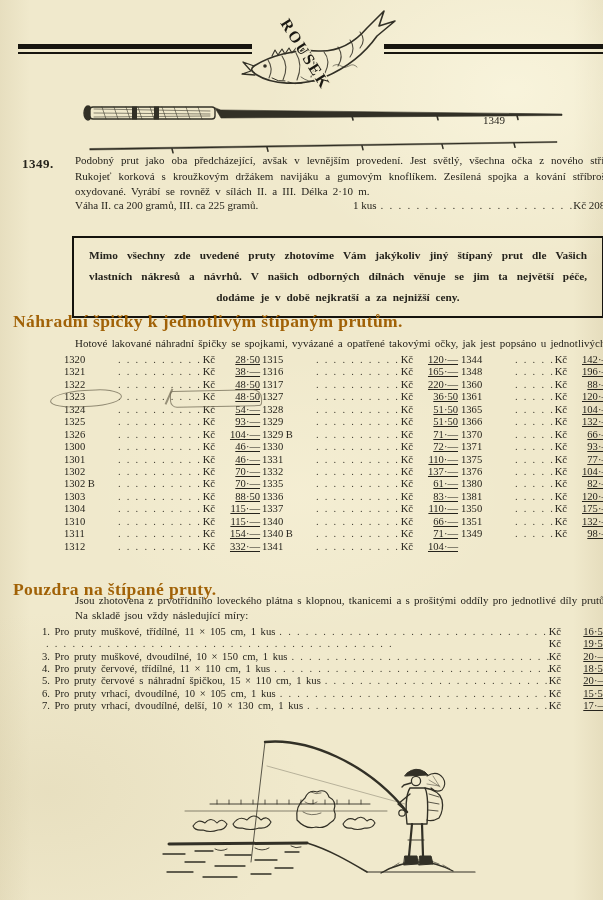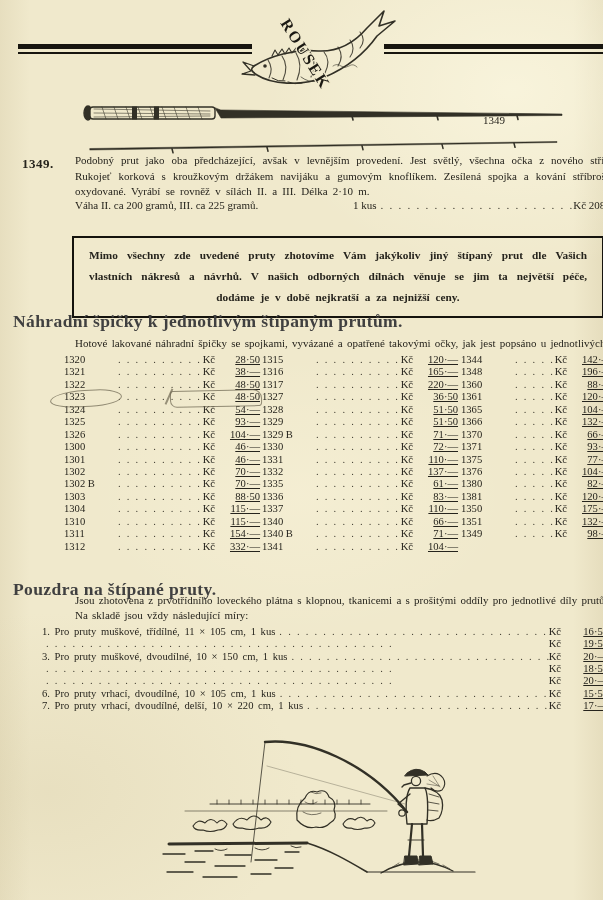--- a/index.html
+++ b/index.html
@@ -20,21 +20,21 @@
   .rule .thin{background:#17150f;height:1.8px;margin-top:3.5px;}
   
   .item-no{left:22px;top:156px;font-weight:bold;font-size:13px;letter-spacing:.5px;}
   .item-desc{left:75px;top:153px;width:546px;font-size:11px;line-height:15.6px;text-align:justify;word-spacing:2.5px;}
   .weight-row{left:75px;top:199px;width:545px;display:flex;align-items:baseline;font-size:11px;}
   .weight-row .w{width:278px;flex:none;}
   .weight-row .u{flex:none;}
   
   .notice{left:72px;top:236px;width:498px;border:2px solid #15130d;padding:7px 15px 8px 15px;
     font-size:11.3px;font-weight:bold;line-height:21px;text-align:justify;text-align-last:center;word-spacing:3px;}
-  .h1{left:13px;font-size:17.5px;font-weight:bold;letter-spacing:.4px;white-space:nowrap;color:#404040;}
+  .h1{left:13px;font-size:17.5px;font-weight:bold;letter-spacing:.4px;white-space:nowrap;color:#a16207;}
   .intro{left:75px;font-size:11px;white-space:nowrap;overflow:hidden;word-spacing:1.5px;}
   
   .pcol{position:absolute;top:0;display:flex;flex-direction:column;}
   .prow,.lrow{display:flex;align-items:baseline;font-size:10.6px;}
   .prow{height:12.45px;}
   .prow .no{width:50px;flex:none;}
   .dots{flex:1;overflow:hidden;white-space:nowrap;color:#3a372c;padding:0 4px;}
   .dots::after{content:". . . . . . . . . . . . . . . . . . . . . . . . . . . . . . . . . . . . . . . .";word-spacing:3.5px;}
   .kc{flex:none;padding-right:5px;}
   .amt{width:40px;flex:none;text-align:right;white-space:nowrap;text-decoration:underline;}
@@ -422,37 +422,39 @@
       <span class="kc">Kč</span>
       <span class="amt">19·50</span>
     </div>
     <div class="lrow">
       <span class="lbl">3. Pro pruty muškové, dvoudílné, 10 × 150 cm, 1 kus</span>
       <span class="dots"></span>
       <span class="kc">Kč</span>
       <span class="amt">20·—</span>
     </div>
     <div class="lrow">
+      <span class="lbl">4. Pro pruty červové, třídílné, 11 × 110 cm, 1 kus</span>
       <span class="dots"></span>
       <span class="kc">Kč</span>
       <span class="amt">18·50</span>
     </div>
     <div class="lrow">
+      <span class="lbl">5. Pro pruty červové s náhradní špičkou, 15 × 110 cm, 1 kus</span>
       <span class="dots"></span>
       <span class="kc">Kč</span>
       <span class="amt">20·—</span>
     </div>
     <div class="lrow">
       <span class="lbl">6. Pro pruty vrhací, dvoudílné, 10 × 105 cm, 1 kus</span>
       <span class="dots"></span>
       <span class="kc">Kč</span>
       <span class="amt">15·50</span>
     </div>
     <div class="lrow">
-      <span class="lbl">7. Pro pruty vrhací, dvoudílné, delší, 10 × 220 cm, 1 kus</span>
+      <span class="lbl">7. Pro pruty vrhací, dvoudílné, delší, 10 × 130 cm, 1 kus</span>
       <span class="dots"></span>
       <span class="kc">Kč</span>
       <span class="amt">17·—</span>
     </div>
   </div>
 
 <div class="abs" style="left:155px;top:732px;width:330px;height:165px;">
   <svg width="330" height="165" viewBox="0 0 330 165">
     <g class="ink">
       <path d="M252 80 C 212 30, 152 6, 110 10" stroke-width="2.4"></path>

